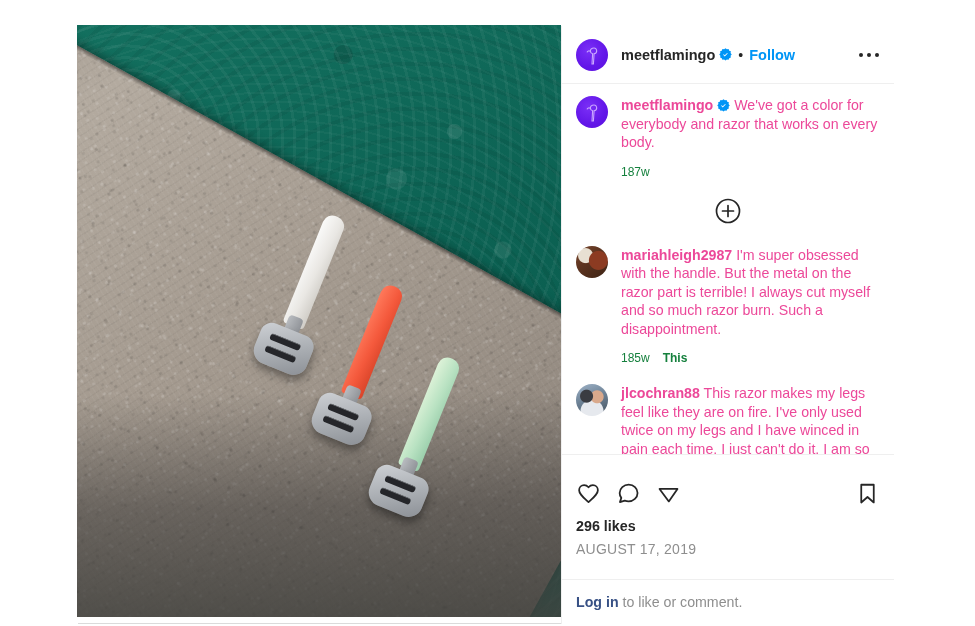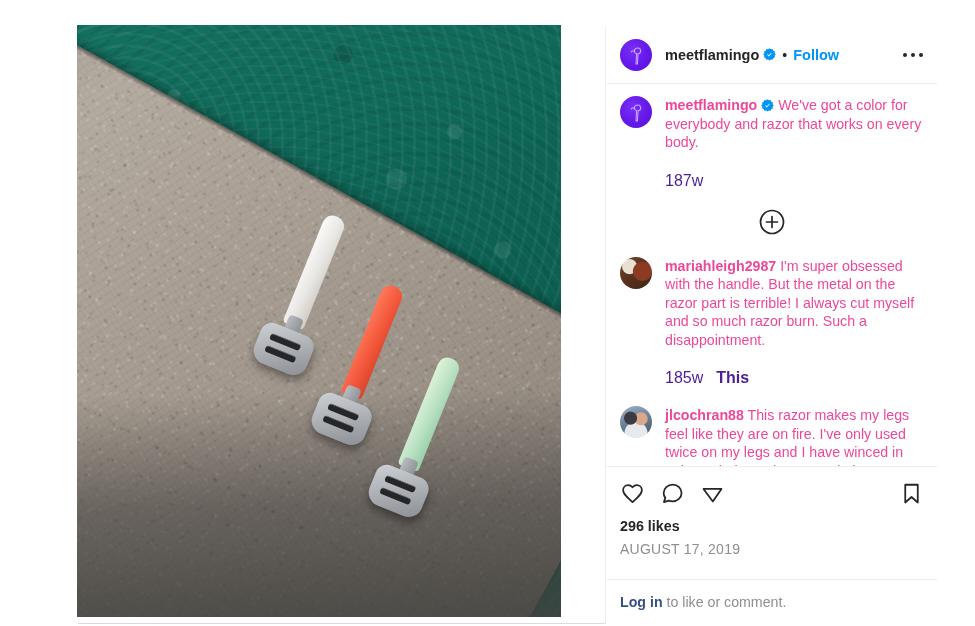--- a/index.html
+++ b/index.html
@@ -18,21 +18,20 @@
   
   .post-card {
     position: absolute;
     left: 78px; top: 26px;
     width: 816px; height: 598px;
     display: flex;
     background: #ffffff;
     border: 1px solid #dbdbdb;
     border-left: none;
     border-top: none;
-    gap: 44px;
   }
 
   
   .media {
     position: relative;
     width: 484px;
     height: 592px;
     overflow: hidden;
     background: #0e6b5c;
     flex: 0 0 484px;
@@ -194,21 +193,21 @@
 
   .cmt { display: flex; margin-bottom: 19px; }
   .cmt .av { flex: 0 0 32px; width: 32px; height: 32px; border-radius: 50%; overflow: hidden; position: relative; }
   .cmt .body { margin-left: 13px; flex: 1 1 auto; min-width: 0; }
   .cmt .text {
     font-size: 14.2px; line-height: 18.5px; color: #ec4899;
     word-wrap: break-word;
   }
   .cmt .text b { font-weight: bold; }
   .cmt .meta {
-    margin-top: 20px; font-size: 16px; color: #4c1d95;
+    margin-top: 13px; font-size: 12px; color: #15803d;
     display: flex; gap: 13px;
   }
   .cmt .meta .reply { font-weight: bold; cursor: pointer; }
 
   .av-photo-1 {
     background:
       radial-gradient(circle at 70% 45%, #8c3b22 0 9px, transparent 10px),
       radial-gradient(circle at 30% 30%, #e8e0d2 0 7px, transparent 8px),
       linear-gradient(140deg, #7a4a30 0%, #5e3420 40%, #3d2415 100%);
   }
@@ -223,21 +222,21 @@
   .loadmore-wrap {
     display: flex; justify-content: center;
     margin: 8px 0 22px;
   }
   .loadmore {
     width: 26px; height: 26px; cursor: pointer;
   }
 
   .actions-bar {
     border-top: 1px solid #efefef;
-    padding: 8px 14px 0 14px;
+    padding: 20px 14px 0 14px;
     flex: 0 0 auto;
   }
   .actions-row {
     display: flex; align-items: center; gap: 15px;
     padding: 6px 0 4px;
   }
   .act { cursor: pointer; display: inline-flex; }
   .act.save { margin-left: auto; }
   .likes {
     font-size: 14.3px; font-weight: bold; color: #262626;

